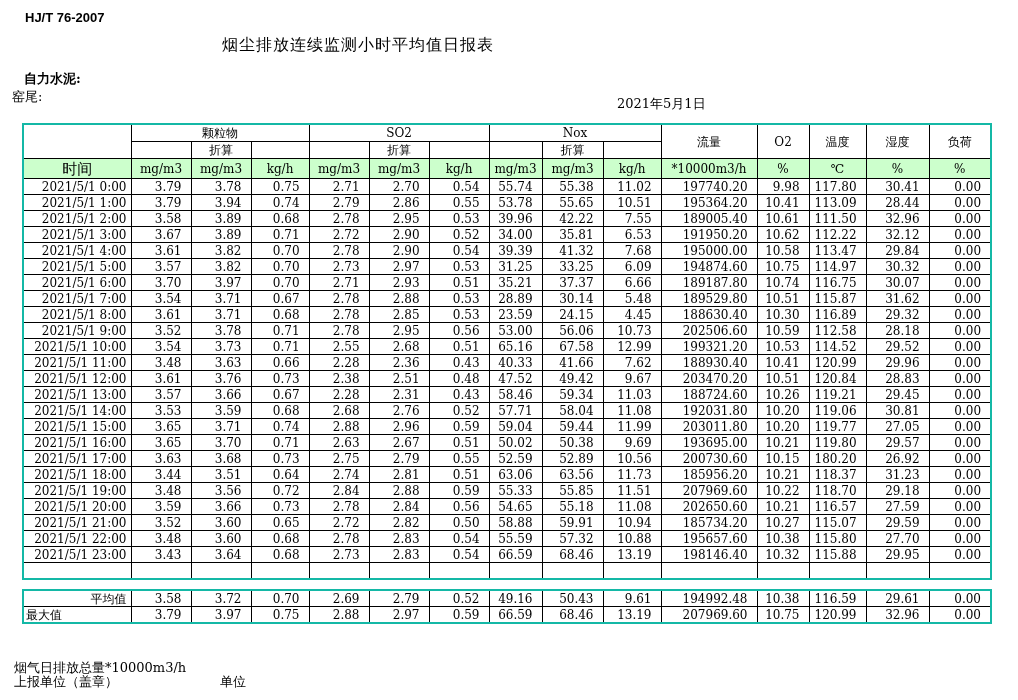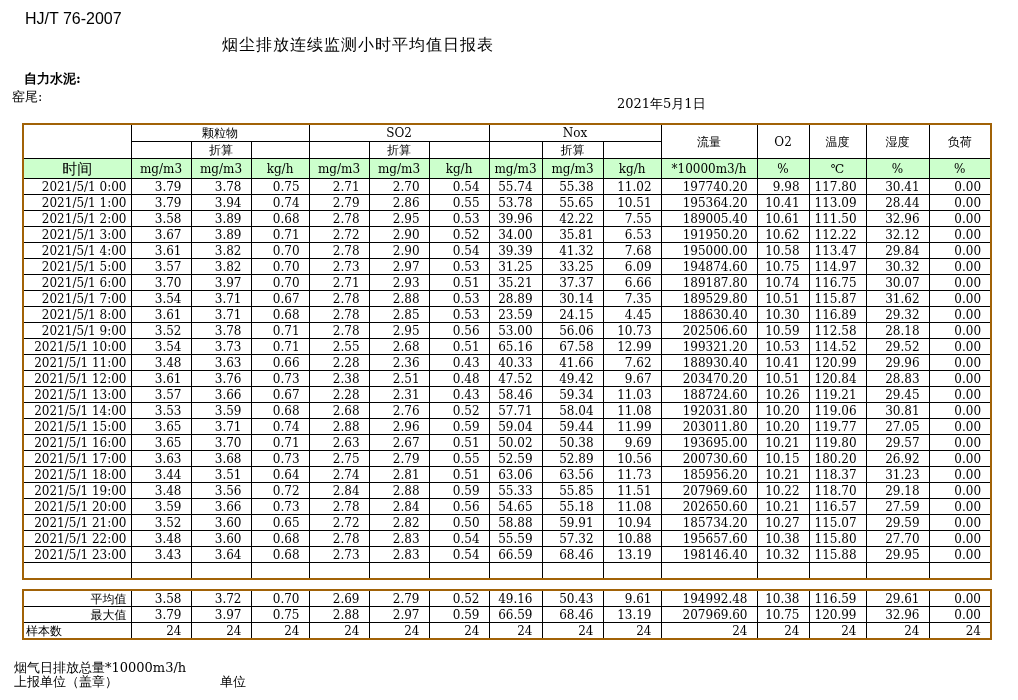--- a/index.html
+++ b/index.html
@@ -1,29 +1,29 @@
 <!DOCTYPE html>
 <html><head>
 <meta charset="utf-8">
 <style>
   html,body{margin:0;padding:0;}
   body{
     width:1018px;height:700px;position:relative;background:#ffffff;
     font-family:"DejaVu Serif","DejaVu Sans",serif;color:#000;overflow:hidden;
   }
   .abs{position:absolute;}
-  #doc-code{left:25px;top:10px;font-size:16px;font-weight:normal;font-family:"Liberation Sans",sans-serif;}
+  #doc-code{left:25px;top:10px;font-size:13px;font-weight:bold;font-family:"Liberation Sans",sans-serif;}
   #doc-title{left:222px;top:35px;font-size:16px;font-weight:normal;letter-spacing:1px;text-align:center;}
   #company-line{left:24px;top:70px;font-size:13px;font-weight:bold;}
   #location-line{left:12px;top:88px;font-size:13px;font-weight:normal;}
   #report-date{left:617px;top:95px;font-size:13px;}
 
   #table-wrap{left:22px;top:123px;}
   table{border-collapse:collapse;table-layout:fixed;width:968px;}
-  table.bordered{border:2px solid #a16207;}
+  table.bordered{border:2px solid #14b8a6;}
   th,td{border:1px solid #000;padding:0;overflow:hidden;white-space:nowrap;
         font-weight:normal;font-size:12px;line-height:14px;}
   thead tr.hrow th{height:16px;text-align:center;}
   tr.units-row th{height:19px;text-align:center;background:#ccffcc;}
   th.time-label{font-size:15px;background:#ccffcc;}
   td{height:15px;}
   td.num{text-align:right;padding-right:9px;}
   td.time{text-align:right;padding-right:4px;}
   td.blank{height:15px;}
   #summary-gap{height:9px;}
@@ -226,21 +226,21 @@
         <tr>
           <td class="time">2021/5/1 7:00</td>
           <td class="num">3.54</td>
           <td class="num">3.71</td>
           <td class="num">0.67</td>
           <td class="num">2.78</td>
           <td class="num">2.88</td>
           <td class="num">0.53</td>
           <td class="num">28.89</td>
           <td class="num">30.14</td>
-          <td class="num">7.35</td>
+          <td class="num">5.48</td>
           <td class="num">189529.80</td>
           <td class="num">10.51</td>
           <td class="num">115.87</td>
           <td class="num">31.62</td>
           <td class="num">0.00</td>
         </tr>
         <tr>
           <td class="time">2021/5/1 8:00</td>
           <td class="num">3.61</td>
           <td class="num">3.71</td>
@@ -580,36 +580,19 @@
           <td class="num">0.59</td>
           <td class="num">66.59</td>
           <td class="num">68.46</td>
           <td class="num">13.19</td>
           <td class="num">207969.60</td>
           <td class="num">10.75</td>
           <td class="num">120.99</td>
           <td class="num">32.96</td>
           <td class="num">0.00</td>
         </tr>
-        <tr>
-          <td class="label">样本数</td>
-          <td class="num">24</td>
-          <td class="num">24</td>
-          <td class="num">24</td>
-          <td class="num">24</td>
-          <td class="num">24</td>
-          <td class="num">24</td>
-          <td class="num">24</td>
-          <td class="num">24</td>
-          <td class="num">24</td>
-          <td class="num">24</td>
-          <td class="num">24</td>
-          <td class="num">24</td>
-          <td class="num">24</td>
-          <td class="num">24</td>
-        </tr>
       </tbody>
   </table>
 </div>
 
 <div class="abs" id="footer-line1">烟气日排放总量*10000m3/h</div>
 <div class="abs" id="footer-line2">上报单位（盖章）</div>
 <div class="abs" id="footer-unit">单位</div>
 
 </body></html>

